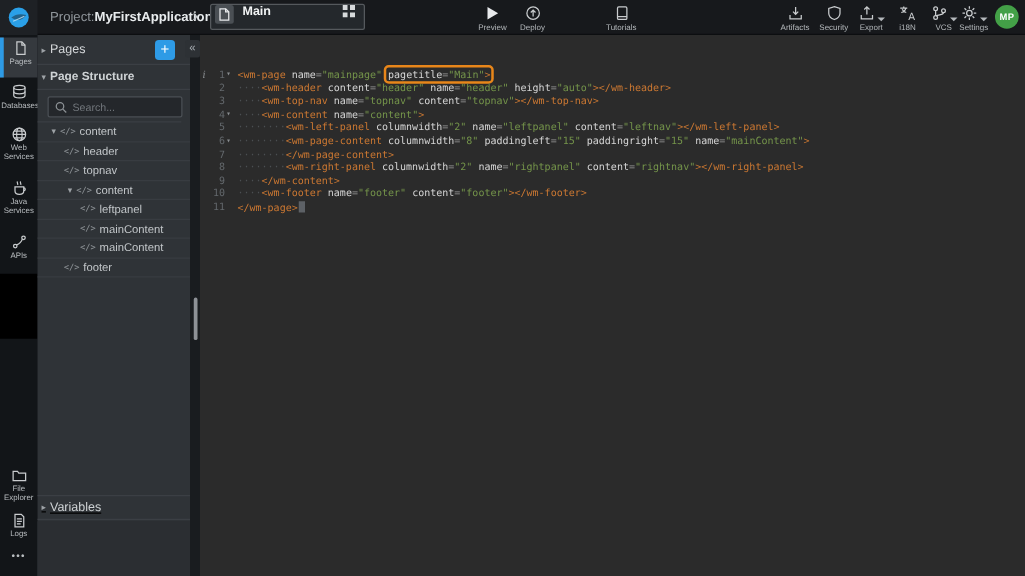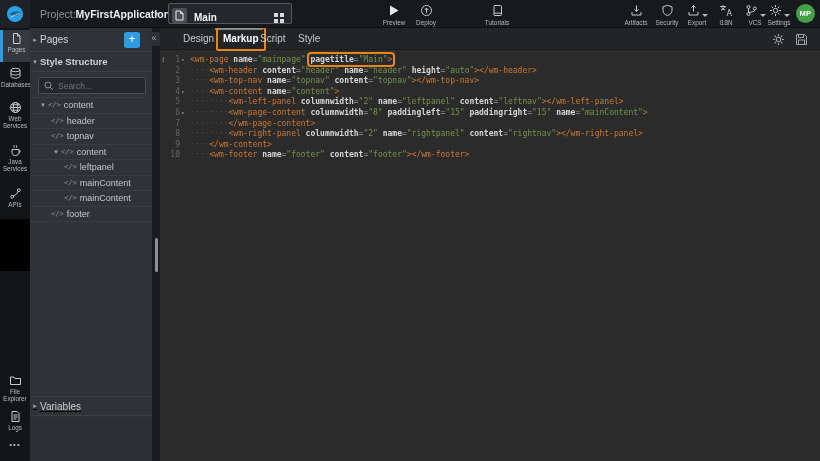--- a/index.html
+++ b/index.html
@@ -4,21 +4,21 @@
 <style>
   * { box-sizing: border-box; margin:0; padding:0; }
   html,body { width:820px; height:461px; overflow:hidden; background:#101316;
     font-family:"Liberation Sans", sans-serif; }
   
   #topbar { position:absolute; left:0; top:0; width:820px; height:28px; background:#17191c; border-bottom:1px solid #0c0e10; z-index:5;}
   #logo-box { position:absolute; left:0; top:0; width:30px; height:28px; background:#1e2125; display:flex; align-items:center; justify-content:center;}
   #project { position:absolute; left:40px; top:0; height:28px; line-height:28px; font-size:10.5px; color:#8f959a; }
   #project b { color:#e9ecee; font-weight:bold; }
   #crumb-chevron { position:absolute; left:154px; top:5px; font-size:13px; color:#c6cacd; font-weight:bold;}
-  #page-tab { position:absolute; left:168px; top:3px; width:124px; height:21px; background:#24282c; border:1px solid #55595d; border-radius:2px; display:flex; align-items:flex-end; }
+  #page-tab { position:absolute; left:168px; top:3px; width:124px; height:21px; background:#24282c; border:1px solid #55595d; border-radius:2px; display:flex; align-items:flex-start; }
   #page-tab .ticon { width:15px; height:15px; background:#4a4f54; border-radius:2px; margin-left:3px; display:flex; align-items:center; justify-content:center; }
   #page-tab .tlabel { font-size:10px; font-weight:bold; color:#f2f4f5; margin-left:7px; flex:1; }
   #grid-ico { margin-right:7px; }
   .tb-btn { position:absolute; top:3px; width:40px; text-align:center; color:#b4b8bb; cursor:pointer;}
   .tb-btn .ic { height:14px; display:flex; align-items:flex-end; justify-content:center; }
   .tb-btn .lb { font-size:6.4px; margin-top:2px; white-space:nowrap; }
   .caret-down { display:inline-block; width:0; height:0; border-left:3px solid transparent; border-right:3px solid transparent; border-top:3.5px solid #b4b8bb; margin-left:2px; vertical-align:middle;}
   #avatar { position:absolute; left:796px; top:4px; width:19px; height:19px; border-radius:50%; background:#43a047; color:#fff; font-size:7.5px; font-weight:bold; display:flex; align-items:center; justify-content:center; letter-spacing:.3px;}
   
   #activitybar { position:absolute; left:0; top:28px; width:30px; height:433px; background:#121518; }
@@ -58,21 +58,21 @@
   .ed-tab.annotated { outline:2px solid #e8861a; outline-offset:-1px; padding:0 6px; border-radius:1px;}
   #active-tab-bar { position:absolute; top:0; height:2px; background:#2e9be6; }
   .tab-tool { position:absolute; top:4px; width:15px; height:15px; display:flex; align-items:center; justify-content:center; cursor:pointer;}
   #code { position:absolute; left:0; top:22px; width:660px; height:411px; font-family:"DejaVu Sans Mono", monospace; font-size:8px; }
   .cline { position:absolute; left:0; height:10.6px; line-height:10.6px; white-space:pre; }
   .lnum { position:absolute; left:0; width:20px; text-align:right; color:#63686c; }
   .linfo { position:absolute; left:2px; color:#8a8e91; font-style:italic; font-family:"DejaVu Serif",serif;}
   .lfold { position:absolute; left:21px; color:#8a8e91; font-size:6px; }
   .ltext { position:absolute; left:30px; }
   .tk-tag { color:#cc7832; }
-  .tk-attr { color:#d6d6d6; font-weight:bold; }
+  .tk-attr { color:#d6d6d6; font-weight:normal; }
   .tk-eq { color:#9b9b9b; }
   .tk-val { color:#74944a; }
   .tk-ws { color:#4b4f52; }
   .tk-pl { color:#a9a9a9; }
   .hlbox { outline:2px solid #e8861a; outline-offset:1px; border-radius:1px; }
   .cursor-block { display:inline-block; width:4.5px; height:8.5px; background:#5d6166; vertical-align:-1px; margin-left:1px;}
   svg { display:block; }
 </style>
 </head>
 <body>
@@ -299,21 +299,21 @@
   </div>
 
 <div id="sidepanel">
   <div class="srow" id="row-pages">
     <span class="caret">▸</span>
     <span class="hdr">Pages</span>
     <span id="add-page-btn">+</span>
   </div>
   <div class="srow" id="row-structure">
     <span class="caret">▾</span>
-    <span class="hdr">Style Structure</span>
+    <span class="hdr">Page Structure</span>
   </div>
   <div id="search-wrap">
     <div id="search-input">
       <svg width="12" height="12" style="margin-left:4px">
           <circle cx="5" cy="5" r="3" fill="none" stroke="#8d9296" stroke-width="1"></circle>
           <path d="M7.3 7.3 L10 10" stroke="#8d9296" stroke-width="1"></path>
         </svg>
       <span class="ph">Search...</span>
     </div>
   </div>
@@ -358,49 +358,26 @@
     <span class="hdr">Variables</span>
   </div>
   <div id="panel-bottom"></div>
 </div>
 
 <div id="strip"></div>
 <div id="collapse-btn">«</div>
 <div id="panel-scrollbar"></div>
 
 <div id="editor">
-  <div id="tabbar">
-    <div id="active-tab-bar" style="left: 55px; width: 48px;"></div>
-    <div class="tab-tool" style="left:611px">
-      <svg width="13" height="13">
-          <g stroke="#9ea2a5" stroke-width="1.1" fill="none">
-            <circle cx="6.5" cy="6.5" r="2.2"></circle>
-            <path d="M6.5 1 v2 M6.5 10 v2 M1 6.5 h2 M10 6.5 h2 M2.6 2.6 l1.4 1.4 M9 9 l1.4 1.4 M10.4 2.6 L9 4 M4 9 l-1.4 1.4"></path>
-          </g>
-        </svg>
-    </div>
-    <div class="tab-tool" style="left:634px">
-      <svg width="13" height="13">
-          <g stroke="#9ea2a5" stroke-width="1" fill="none">
-            <path d="M1.5 1.5 h8 l2 2 v8 h-10 z"></path>
-            <path d="M3.5 1.5 v3 h5 v-3"></path>
-            <rect x="3.5" y="7" width="6" height="4.5"></rect>
-          </g>
-        </svg>
-    </div>
-  <div class="ed-tab" style="left: 23px;">Design</div>
-      <div class="ed-tab active annotated" style="left: 57px;">Markup</div>
-      <div class="ed-tab" style="left: 100px;">Script</div>
-      <div class="ed-tab" style="left: 138px;">Style</div>
-    </div>
   <div id="code">
       <div class="cline" style="top: 5px; width: 660px;"><span class="linfo">i</span><span class="lnum">1</span><span class="lfold">▾</span><span class="ltext"><span class="tk-tag">&lt;wm-page</span><span class="tk-pl"> </span><span class="tk-attr">name</span><span class="tk-eq">=</span><span class="tk-val">"mainpage"</span><span class="tk-pl"> </span><span class="hlbox"><span class="tk-attr">pagetitle</span><span class="tk-eq">=</span><span class="tk-val">"Main"</span><span class="tk-tag">&gt;</span></span></span></div>
       <div class="cline" style="top: 15.6px; width: 660px;"><span class="lnum">2</span><span class="ltext"><span class="tk-ws">····</span><span class="tk-tag">&lt;wm-header</span><span class="tk-pl"> </span><span class="tk-attr">content</span><span class="tk-eq">=</span><span class="tk-val">"header"</span><span class="tk-pl"> </span><span class="tk-attr">name</span><span class="tk-eq">=</span><span class="tk-val">"header"</span><span class="tk-pl"> </span><span class="tk-attr">height</span><span class="tk-eq">=</span><span class="tk-val">"auto"</span><span class="tk-tag">&gt;&lt;/wm-header&gt;</span></span></div>
       <div class="cline" style="top: 26.2px; width: 660px;"><span class="lnum">3</span><span class="ltext"><span class="tk-ws">····</span><span class="tk-tag">&lt;wm-top-nav</span><span class="tk-pl"> </span><span class="tk-attr">name</span><span class="tk-eq">=</span><span class="tk-val">"topnav"</span><span class="tk-pl"> </span><span class="tk-attr">content</span><span class="tk-eq">=</span><span class="tk-val">"topnav"</span><span class="tk-tag">&gt;&lt;/wm-top-nav&gt;</span></span></div>
       <div class="cline" style="top: 36.8px; width: 660px;"><span class="lnum">4</span><span class="lfold">▾</span><span class="ltext"><span class="tk-ws">····</span><span class="tk-tag">&lt;wm-content</span><span class="tk-pl"> </span><span class="tk-attr">name</span><span class="tk-eq">=</span><span class="tk-val">"content"</span><span class="tk-tag">&gt;</span></span></div>
       <div class="cline" style="top: 47.4px; width: 660px;"><span class="lnum">5</span><span class="ltext"><span class="tk-ws">········</span><span class="tk-tag">&lt;wm-left-panel</span><span class="tk-pl"> </span><span class="tk-attr">columnwidth</span><span class="tk-eq">=</span><span class="tk-val">"2"</span><span class="tk-pl"> </span><span class="tk-attr">name</span><span class="tk-eq">=</span><span class="tk-val">"leftpanel"</span><span class="tk-pl"> </span><span class="tk-attr">content</span><span class="tk-eq">=</span><span class="tk-val">"leftnav"</span><span class="tk-tag">&gt;&lt;/wm-left-panel&gt;</span></span></div>
       <div class="cline" style="top: 58px; width: 660px;"><span class="lnum">6</span><span class="lfold">▾</span><span class="ltext"><span class="tk-ws">········</span><span class="tk-tag">&lt;wm-page-content</span><span class="tk-pl"> </span><span class="tk-attr">columnwidth</span><span class="tk-eq">=</span><span class="tk-val">"8"</span><span class="tk-pl"> </span><span class="tk-attr">paddingleft</span><span class="tk-eq">=</span><span class="tk-val">"15"</span><span class="tk-pl"> </span><span class="tk-attr">paddingright</span><span class="tk-eq">=</span><span class="tk-val">"15"</span><span class="tk-pl"> </span><span class="tk-attr">name</span><span class="tk-eq">=</span><span class="tk-val">"mainContent"</span><span class="tk-tag">&gt;</span></span></div>
       <div class="cline" style="top: 68.6px; width: 660px;"><span class="lnum">7</span><span class="ltext"><span class="tk-ws">········</span><span class="tk-tag">&lt;/wm-page-content&gt;</span></span></div>
       <div class="cline" style="top: 79.2px; width: 660px;"><span class="lnum">8</span><span class="ltext"><span class="tk-ws">········</span><span class="tk-tag">&lt;wm-right-panel</span><span class="tk-pl"> </span><span class="tk-attr">columnwidth</span><span class="tk-eq">=</span><span class="tk-val">"2"</span><span class="tk-pl"> </span><span class="tk-attr">name</span><span class="tk-eq">=</span><span class="tk-val">"rightpanel"</span><span class="tk-pl"> </span><span class="tk-attr">content</span><span class="tk-eq">=</span><span class="tk-val">"rightnav"</span><span class="tk-tag">&gt;&lt;/wm-right-panel&gt;</span></span></div>
       <div class="cline" style="top: 89.8px; width: 660px;"><span class="lnum">9</span><span class="ltext"><span class="tk-ws">····</span><span class="tk-tag">&lt;/wm-content&gt;</span></span></div>
       <div class="cline" style="top: 100.4px; width: 660px;"><span class="lnum">10</span><span class="ltext"><span class="tk-ws">····</span><span class="tk-tag">&lt;wm-footer</span><span class="tk-pl"> </span><span class="tk-attr">name</span><span class="tk-eq">=</span><span class="tk-val">"footer"</span><span class="tk-pl"> </span><span class="tk-attr">content</span><span class="tk-eq">=</span><span class="tk-val">"footer"</span><span class="tk-tag">&gt;&lt;/wm-footer&gt;</span></span></div>
+      <div class="cline" style="top: 111px; width: 660px;"><span class="lnum">11</span><span class="ltext"><span class="tk-tag">&lt;/wm-page&gt;</span><span class="cursor-block"></span></span></div>
     </div>
 </div>
 
 </body></html>

